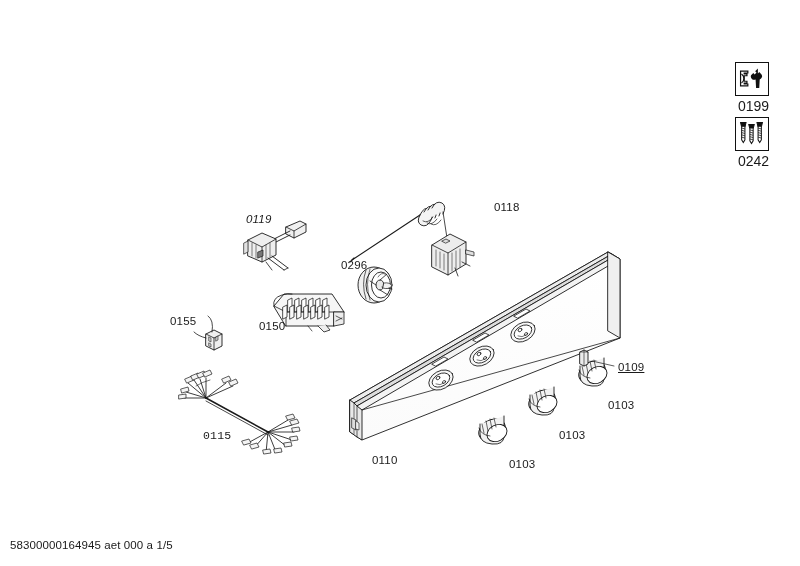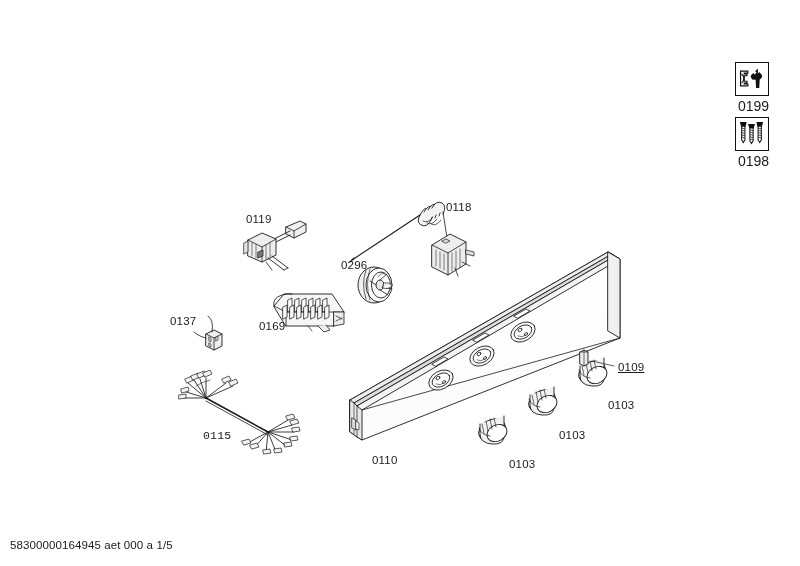--- a/index.html
+++ b/index.html
@@ -332,25 +332,25 @@
           <path d="M274 449 L281 448 L282 452 L275 453 Z"></path>
           <path d="M263 450 L270 449 L271 453 L264 454 Z"></path>
           <path d="M250 445 L257 443 L259 447 L252 449 Z"></path>
           <path d="M242 441 L249 439 L251 443 L244 445 Z"></path>
         </g>
       </g>
 
     </g>
   </svg>
 
-  <div class="lbl" style="left:246px; top:213px;">0119</div>
-  <div class="lbl" style="left:446px; top:201px;">0118</div>
+  <div class="lbl" style="left:246px; top:213px;font-style:italic;">0119</div>
+  <div class="lbl" style="left:446px; top:201px;padding-left:48px;">0118</div>
   <div class="lbl" style="left:341px; top:259px;">0296</div>
-  <div class="lbl" style="left:259px; top:320px;">0169</div>
-  <div class="lbl" style="left:170px; top:315px;">0137</div>
+  <div class="lbl" style="left:259px; top:320px;">0150</div>
+  <div class="lbl" style="left:170px; top:315px;">0155</div>
   <div class="lbl" style="left:203px; top:429px;font-family:Liberation Mono, monospace;">0115</div>
   <div class="lbl" style="left:372px; top:454px;">0110</div>
   <div class="lbl" style="left:618px; top:361px;text-decoration:underline;">0109</div>
   <div class="lbl" style="left:608px; top:399px;">0103</div>
   <div class="lbl" style="left:559px; top:429px;">0103</div>
   <div class="lbl" style="left:509px; top:458px;">0103</div>
 
   <div class="icon-box" style="left:735px; top:62px;">
     <svg viewBox="0 0 34 34" width="31" height="31">
       <g fill="#111111">
@@ -378,17 +378,17 @@
         <path d="M14 7 L20 7 L19 11 L15 11 Z" fill="#111111"></path>
         <path d="M15.2 11 L18.8 11 L18.8 25 L17 28 L15.2 25 Z" fill="#ffffff"></path>
         <path d="M15.2 13 L18.8 14 M15.2 15.5 L18.8 16.5 M15.2 18 L18.8 19 M15.2 20.5 L18.8 21.5 M15.2 23 L18.8 24" stroke-width="0.8"></path>
 
         <path d="M23 5 L29 5 L28 9 L24 9 Z" fill="#111111"></path>
         <path d="M24.2 9 L27.8 9 L27.8 24 L26 27 L24.2 24 Z" fill="#ffffff"></path>
         <path d="M24.2 11 L27.8 12 M24.2 13.5 L27.8 14.5 M24.2 16 L27.8 17 M24.2 18.5 L27.8 19.5 M24.2 21 L27.8 22" stroke-width="0.8"></path>
       </g>
     </svg>
   </div>
-  <div class="icon-caption" style="left:738px; top:153px;">0198</div>
+  <div class="icon-caption" style="left:738px; top:153px;">0242</div>
 
   <div class="footer-text">58300000164945 aet 000 a 1/5</div>
 
 </div>
 
 </body></html>

